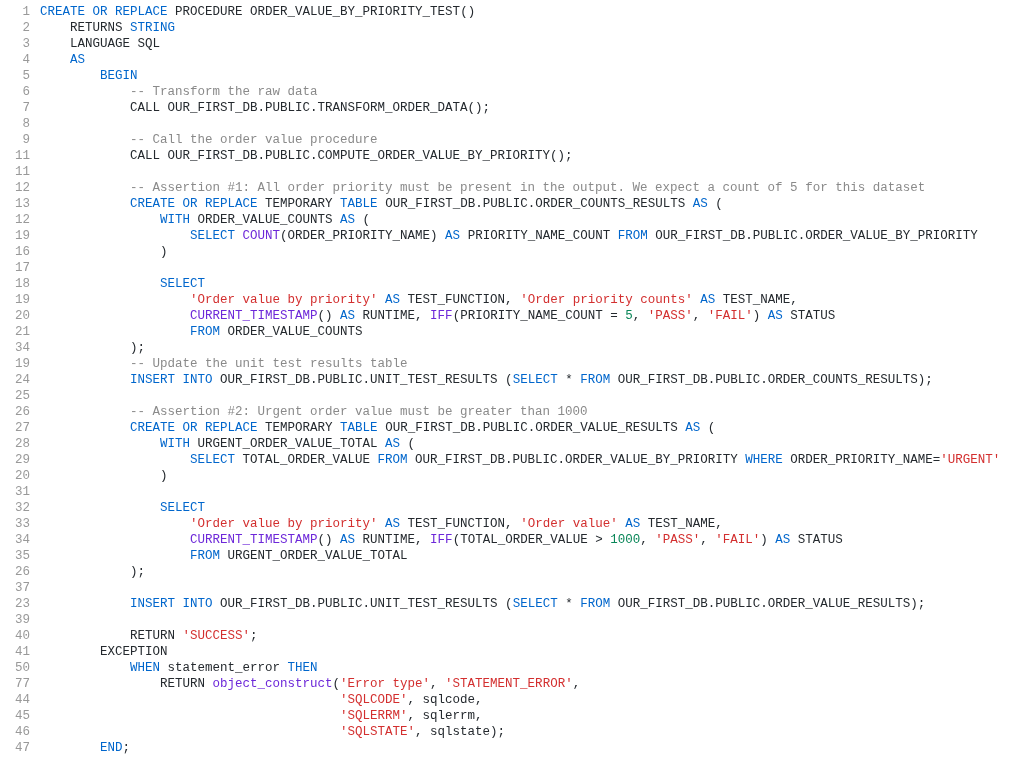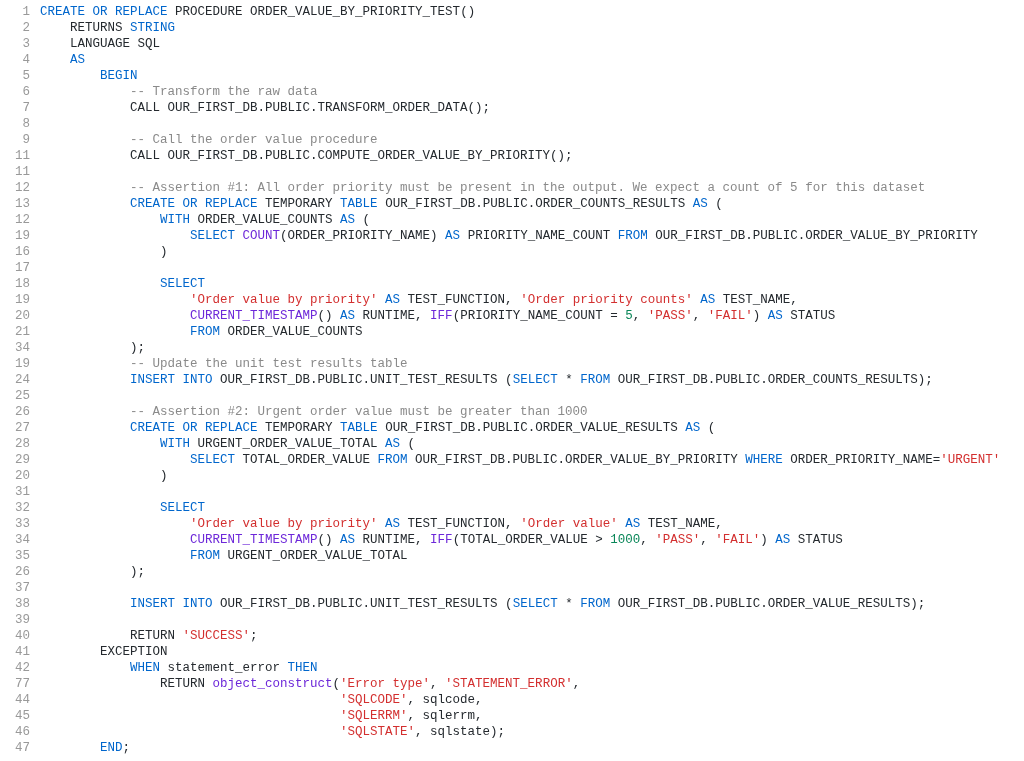--- a/index.html
+++ b/index.html
@@ -69,24 +69,24 @@
     <div class="ln">28</div>
     <div class="ln">29</div>
     <div class="ln">20</div>
     <div class="ln">31</div>
     <div class="ln">32</div>
     <div class="ln">33</div>
     <div class="ln">34</div>
     <div class="ln">35</div>
     <div class="ln">26</div>
     <div class="ln">37</div>
-    <div class="ln">38</div>
+    <div class="ln">23</div>
     <div class="ln">39</div>
     <div class="ln">40</div>
     <div class="ln">41</div>
-    <div class="ln">42</div>
+    <div class="ln">50</div>
     <div class="ln">77</div>
     <div class="ln">44</div>
     <div class="ln">45</div>
     <div class="ln">46</div>
     <div class="ln">47</div>
   </div>
 <div class="code"><div class="line"><span class="kw">CREATE</span><span class="id"> </span><span class="kw">OR</span><span class="id"> </span><span class="kw">REPLACE</span><span class="id"> PROCEDURE ORDER_VALUE_BY_PRIORITY_TEST()</span></div><div class="line"><span class="id">    RETURNS </span><span class="kw">STRING</span></div><div class="line"><span class="id">    LANGUAGE SQL</span></div><div class="line"><span class="id">    </span><span class="kw">AS</span></div><div class="line"><span class="id">        </span><span class="kw">BEGIN</span></div><div class="line"><span class="id">            </span><span class="cmt">-- Transform the raw data</span></div><div class="line"><span class="id">            CALL OUR_FIRST_DB.PUBLIC.TRANSFORM_ORDER_DATA();</span></div><div class="line"><span class="id"></span></div><div class="line"><span class="id">            </span><span class="cmt">-- Call the order value procedure</span></div><div class="line"><span class="id">            CALL OUR_FIRST_DB.PUBLIC.COMPUTE_ORDER_VALUE_BY_PRIORITY();</span></div><div class="line"><span class="id"></span></div><div class="line"><span class="id">            </span><span class="cmt">-- Assertion #1: All order priority must be present in the output. We expect a count of 5 for this dataset</span></div><div class="line"><span class="id">            </span><span class="kw">CREATE</span><span class="id"> </span><span class="kw">OR</span><span class="id"> </span><span class="kw">REPLACE</span><span class="id"> TEMPORARY </span><span class="kw">TABLE</span><span class="id"> OUR_FIRST_DB.PUBLIC.ORDER_COUNTS_RESULTS </span><span class="kw">AS</span><span class="id"> (</span></div><div class="line"><span class="id">                </span><span class="kw">WITH</span><span class="id"> ORDER_VALUE_COUNTS </span><span class="kw">AS</span><span class="id"> (</span></div><div class="line"><span class="id">                    </span><span class="kw">SELECT</span><span class="id"> </span><span class="fn">COUNT</span><span class="id">(ORDER_PRIORITY_NAME) </span><span class="kw">AS</span><span class="id"> PRIORITY_NAME_COUNT </span><span class="kw">FROM</span><span class="id"> OUR_FIRST_DB.PUBLIC.ORDER_VALUE_BY_PRIORITY</span></div><div class="line"><span class="id">                )</span></div><div class="line"><span class="id"></span></div><div class="line"><span class="id">                </span><span class="kw">SELECT</span></div><div class="line"><span class="id">                    </span><span class="str">'Order value by priority'</span><span class="id"> </span><span class="kw">AS</span><span class="id"> TEST_FUNCTION, </span><span class="str">'Order priority counts'</span><span class="id"> </span><span class="kw">AS</span><span class="id"> TEST_NAME,</span></div><div class="line"><span class="id">                    </span><span class="fn">CURRENT_TIMESTAMP</span><span class="id">() </span><span class="kw">AS</span><span class="id"> RUNTIME, </span><span class="fn">IFF</span><span class="id">(PRIORITY_NAME_COUNT = </span><span class="num">5</span><span class="id">, </span><span class="str">'PASS'</span><span class="id">, </span><span class="str">'FAIL'</span><span class="id">) </span><span class="kw">AS</span><span class="id"> STATUS</span></div><div class="line"><span class="id">                    </span><span class="kw">FROM</span><span class="id"> ORDER_VALUE_COUNTS</span></div><div class="line"><span class="id">            );</span></div><div class="line"><span class="id">            </span><span class="cmt">-- Update the unit test results table</span></div><div class="line"><span class="id">            </span><span class="kw">INSERT</span><span class="id"> </span><span class="kw">INTO</span><span class="id"> OUR_FIRST_DB.PUBLIC.UNIT_TEST_RESULTS (</span><span class="kw">SELECT</span><span class="id"> * </span><span class="kw">FROM</span><span class="id"> OUR_FIRST_DB.PUBLIC.ORDER_COUNTS_RESULTS);</span></div><div class="line"><span class="id"></span></div><div class="line"><span class="id">            </span><span class="cmt">-- Assertion #2: Urgent order value must be greater than 1000</span></div><div class="line"><span class="id">            </span><span class="kw">CREATE</span><span class="id"> </span><span class="kw">OR</span><span class="id"> </span><span class="kw">REPLACE</span><span class="id"> TEMPORARY </span><span class="kw">TABLE</span><span class="id"> OUR_FIRST_DB.PUBLIC.ORDER_VALUE_RESULTS </span><span class="kw">AS</span><span class="id"> (</span></div><div class="line"><span class="id">                </span><span class="kw">WITH</span><span class="id"> URGENT_ORDER_VALUE_TOTAL </span><span class="kw">AS</span><span class="id"> (</span></div><div class="line"><span class="id">                    </span><span class="kw">SELECT</span><span class="id"> TOTAL_ORDER_VALUE </span><span class="kw">FROM</span><span class="id"> OUR_FIRST_DB.PUBLIC.ORDER_VALUE_BY_PRIORITY </span><span class="kw">WHERE</span><span class="id"> ORDER_PRIORITY_NAME=</span><span class="str">'URGENT'</span></div><div class="line"><span class="id">                )</span></div><div class="line"><span class="id"></span></div><div class="line"><span class="id">                </span><span class="kw">SELECT</span></div><div class="line"><span class="id">                    </span><span class="str">'Order value by priority'</span><span class="id"> </span><span class="kw">AS</span><span class="id"> TEST_FUNCTION, </span><span class="str">'Order value'</span><span class="id"> </span><span class="kw">AS</span><span class="id"> TEST_NAME,</span></div><div class="line"><span class="id">                    </span><span class="fn">CURRENT_TIMESTAMP</span><span class="id">() </span><span class="kw">AS</span><span class="id"> RUNTIME, </span><span class="fn">IFF</span><span class="id">(TOTAL_ORDER_VALUE &gt; </span><span class="num">1000</span><span class="id">, </span><span class="str">'PASS'</span><span class="id">, </span><span class="str">'FAIL'</span><span class="id">) </span><span class="kw">AS</span><span class="id"> STATUS</span></div><div class="line"><span class="id">                    </span><span class="kw">FROM</span><span class="id"> URGENT_ORDER_VALUE_TOTAL</span></div><div class="line"><span class="id">            );</span></div><div class="line"><span class="id"></span></div><div class="line"><span class="id">            </span><span class="kw">INSERT</span><span class="id"> </span><span class="kw">INTO</span><span class="id"> OUR_FIRST_DB.PUBLIC.UNIT_TEST_RESULTS (</span><span class="kw">SELECT</span><span class="id"> * </span><span class="kw">FROM</span><span class="id"> OUR_FIRST_DB.PUBLIC.ORDER_VALUE_RESULTS);</span></div><div class="line"><span class="id"></span></div><div class="line"><span class="id">            RETURN </span><span class="str">'SUCCESS'</span><span class="id">;</span></div><div class="line"><span class="id">        EXCEPTION</span></div><div class="line"><span class="id">            </span><span class="kw">WHEN</span><span class="id"> statement_error </span><span class="kw">THEN</span></div><div class="line"><span class="id">                RETURN </span><span class="fn">object_construct</span><span class="id">(</span><span class="str">'Error type'</span><span class="id">, </span><span class="str">'STATEMENT_ERROR'</span><span class="id">,</span></div><div class="line"><span class="id">                                        </span><span class="str">'SQLCODE'</span><span class="id">, sqlcode,</span></div><div class="line"><span class="id">                                        </span><span class="str">'SQLERRM'</span><span class="id">, sqlerrm,</span></div><div class="line"><span class="id">                                        </span><span class="str">'SQLSTATE'</span><span class="id">, sqlstate);</span></div><div class="line"><span class="id">        </span><span class="kw">END</span><span class="id">;</span></div></div>
 
 </body></html>

